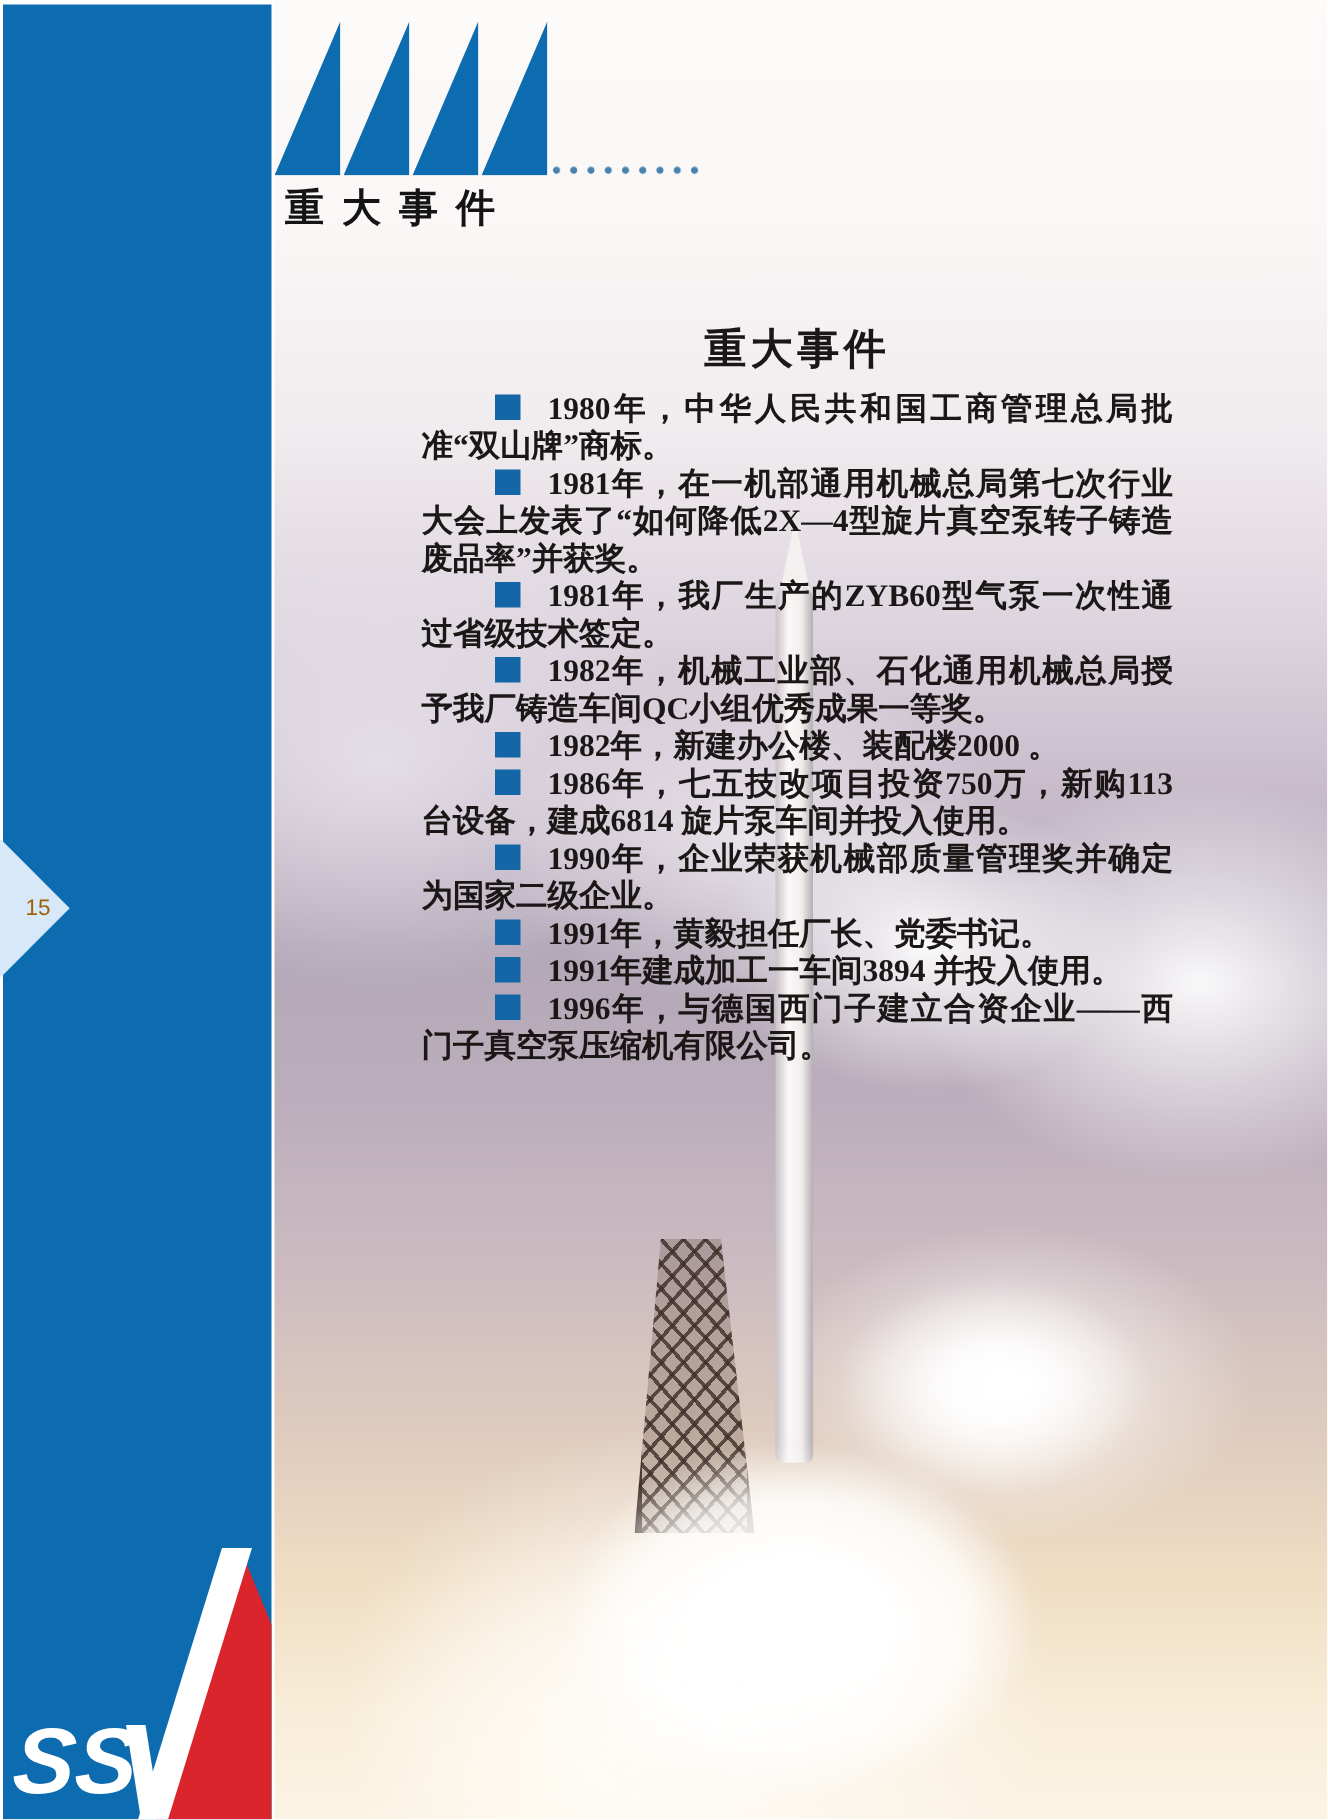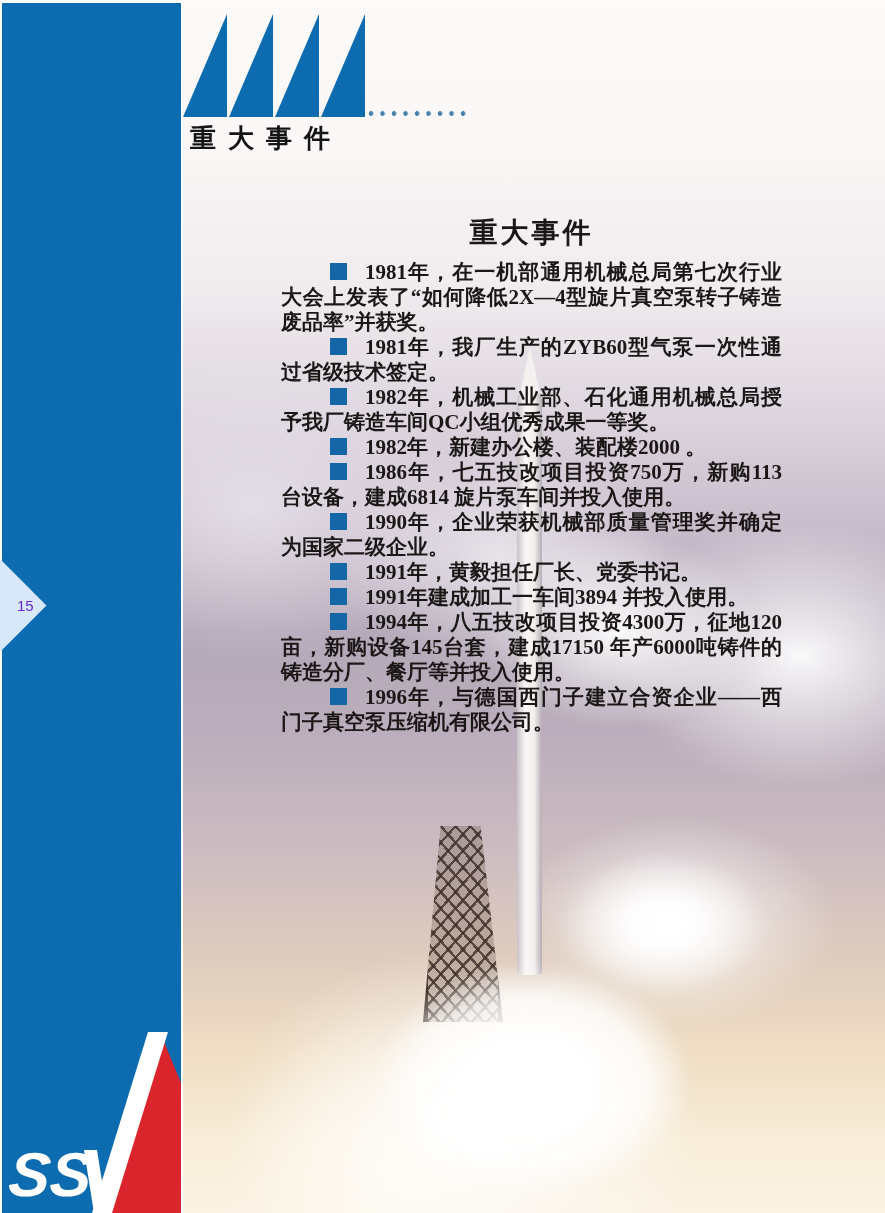--- a/index.html
+++ b/index.html
@@ -41,21 +41,21 @@
     background:radial-gradient(ellipse 50% 50% at 50% 55%, #ffffff 25%, rgba(255,255,255,.78) 55%, rgba(255,255,255,0) 78%);
     filter:blur(4px); }
 
   
   .band { position:absolute; left:2px; top:3px; width:179px; bottom:0; background:#0d6cb0; }
 
   
   .diamond { position:absolute; left:-32px; top:573px; width:65px; height:65px;
     transform:rotate(45deg); background:#d7e9f8; }
   .page-num { position:absolute; left:17px; top:597px;
-    font-family:"Liberation Sans","DejaVu Sans",sans-serif; font-size:15px; color:#6d28d9; }
+    font-family:"Liberation Sans","DejaVu Sans",sans-serif; font-size:15px; color:#a16207; }
 
   
   .sails { position:absolute; left:183px; top:14px; display:flex; gap:2px; }
   .sail { width:44px; height:103px; background:#0d6cb0;
     clip-path:polygon(100% 0,100% 100%,0 100%); }
   .dots { position:absolute; left:368px; top:109px; width:104px; height:9px;
     background-image:radial-gradient(circle at 3px 4.5px, #4a82ae 2.1px, transparent 2.6px);
     background-size:11.5px 9px; background-repeat:repeat-x; }
   .top-heading { position:absolute; left:190px; top:121px;
     font-family:"Liberation Sans","DejaVu Sans",sans-serif; font-weight:bold;
@@ -97,29 +97,29 @@
     <div class="sail"></div>
     <div class="sail"></div>
     <div class="sail"></div>
   </div>
   <div class="dots"></div>
   <div class="top-heading">重大事件</div>
 
   <div class="content">
     <h2 class="events-title">重大事件</h2>
     <div>
+        <p class="event-item"><span class="bullet"></span>1980年，中华人民共和国工商管理总局批准“双山牌”商标。</p>
         <p class="event-item"><span class="bullet"></span>1981年，在一机部通用机械总局第七次行业大会上发表了“如何降低2X—4型旋片真空泵转子铸造废品率”并获奖。</p>
         <p class="event-item"><span class="bullet"></span>1981年，我厂生产的ZYB60型气泵一次性通过省级技术签定。</p>
         <p class="event-item"><span class="bullet"></span>1982年，机械工业部、石化通用机械总局授予我厂铸造车间QC小组优秀成果一等奖。</p>
         <p class="event-item"><span class="bullet"></span>1982年，新建办公楼、装配楼2000 。</p>
         <p class="event-item"><span class="bullet"></span>1986年，七五技改项目投资750万，新购113台设备，建成6814 旋片泵车间并投入使用。</p>
         <p class="event-item"><span class="bullet"></span>1990年，企业荣获机械部质量管理奖并确定为国家二级企业。</p>
         <p class="event-item"><span class="bullet"></span>1991年，黄毅担任厂长、党委书记。</p>
         <p class="event-item"><span class="bullet"></span>1991年建成加工一车间3894 并投入使用。</p>
-        <p class="event-item"><span class="bullet"></span>1994年，八五技改项目投资4300万，征地120亩，新购设备145台套，建成17150 年产6000吨铸件的铸造分厂、餐厅等并投入使用。</p>
         <p class="event-item"><span class="bullet"></span>1996年，与德国西门子建立合资企业——西门子真空泵压缩机有限公司。</p>
       </div>
   </div>
 
   <svg class="logo-svg" width="183" height="188" viewBox="0 0 183 188">
     <polygon points="160,7 181,58 181,188 104,188" fill="#d9252b"></polygon>
     <polygon points="148,7 168,7 112,188 92,188" fill="#ffffff"></polygon>
     <polygon points="84,125 97,125 107,188 94,188" fill="#ffffff"></polygon>
   </svg>
   <div class="logo-ss">SS</div>

